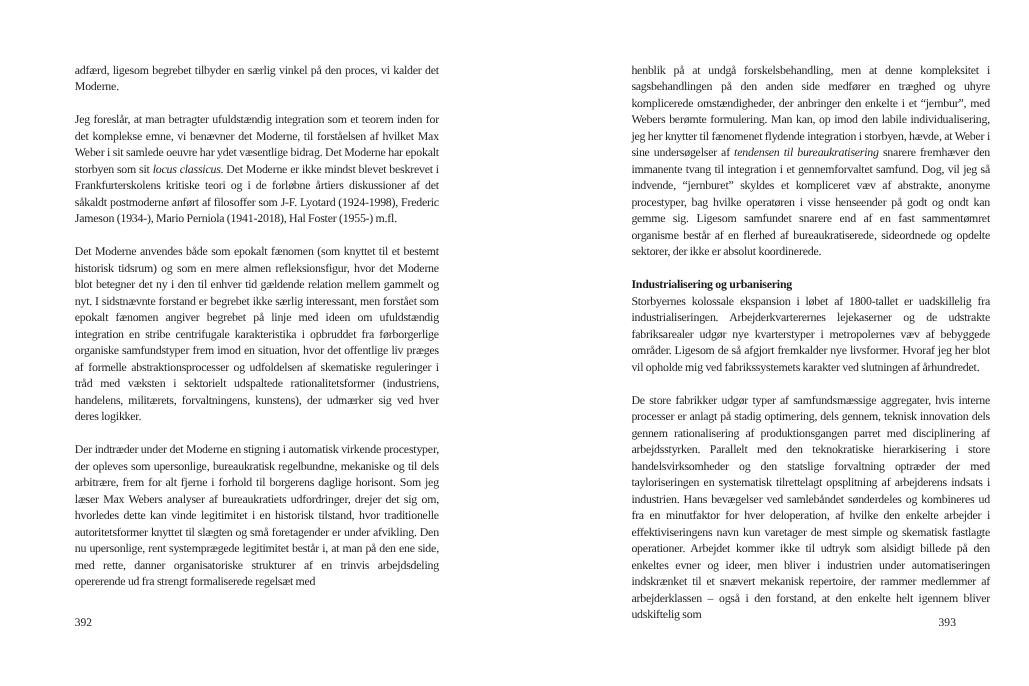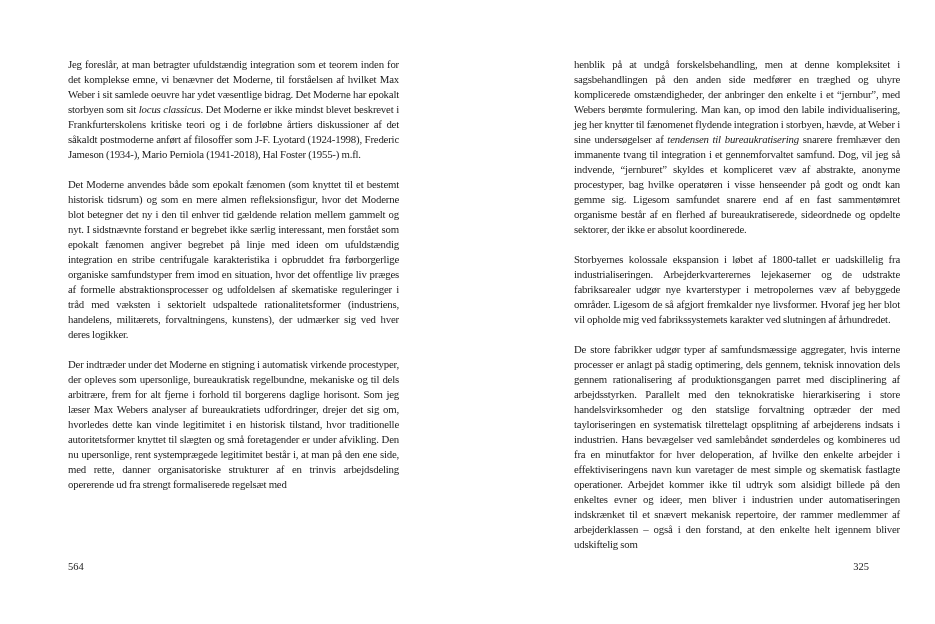--- a/index.html
+++ b/index.html
@@ -49,28 +49,30 @@
   }
   .folio-left  { left: 68px; }
   .folio-right { left: 543px; width: 326px; text-align: right; }
 </style>
 </head>
 <body>
 
 <div class="spread">
 
   <div class="page-col left">
+    <p>adfærd, ligesom begrebet tilbyder en særlig vinkel på den proces, vi kalder det Moderne.</p>
     <p><span>Jeg foreslår, at man betragter ufuldstændig integration som et teorem inden for det komplekse emne, vi benævner det Moderne, til forståelsen af hvilket Max Weber i sit samlede oeuvre har ydet væsentlige bidrag. Det Moderne har epokalt storbyen som sit </span><span class="italic-phrase">locus classicus</span><span>. Det Moderne er ikke mindst blevet beskrevet i Frankfurterskolens kritiske teori og i de forløbne årtiers diskussioner af det såkaldt postmoderne anført af filosoffer som J-F. Lyotard (1924-1998), Frederic Jameson (1934-), Mario Perniola (1941-2018), Hal Foster (1955-) m.fl.</span></p>
     <p>Det Moderne anvendes både som epokalt fænomen (som knyttet til et bestemt historisk tidsrum) og som en mere almen refleksionsfigur, hvor det Moderne blot betegner det ny i den til enhver tid gældende relation mellem gammelt og nyt. I sidstnævnte forstand er begrebet ikke særlig interessant, men forstået som epokalt fænomen angiver begrebet på linje med ideen om ufuldstændig integration en stribe centrifugale karakteristika i opbruddet fra førborgerlige organiske samfundstyper frem imod en situation, hvor det offentlige liv præges af formelle abstraktionsprocesser og udfoldelsen af skematiske reguleringer i tråd med væksten i sektorielt udspaltede rationalitetsformer (industriens, handelens, militærets, forvaltningens, kunstens), der udmærker sig ved hver deres logikker.</p>
     <p>Der indtræder under det Moderne en stigning i automatisk virkende procestyper, der opleves som upersonlige, bureaukratisk regelbundne, mekaniske og til dels arbitrære, frem for alt fjerne i forhold til borgerens daglige horisont. Som jeg læser Max Webers analyser af bureaukratiets udfordringer, drejer det sig om, hvorledes dette kan vinde legitimitet i en historisk tilstand, hvor traditionelle autoritetsformer knyttet til slægten og små foretagender er under afvikling. Den nu upersonlige, rent systemprægede legitimitet består i, at man på den ene side, med rette, danner organisatoriske strukturer af en trinvis arbejdsdeling opererende ud fra strengt formaliserede regelsæt med</p>
   </div>
 
-  <div class="folio folio-left">564</div>
+  <div class="folio folio-left">392</div>
 
   <div class="page-col right">
     <p><span>henblik på at undgå forskelsbehandling, men at denne kompleksitet i sagsbehandlingen på den anden side medfører en træghed og uhyre komplicerede omstændigheder, der anbringer den enkelte i et “jernbur”, med Webers berømte formulering. Man kan, op imod den labile individualisering, jeg her knytter til fænomenet flydende integration i storbyen, hævde, at Weber i sine undersøgelser af </span><span class="italic-phrase">tendensen til bureaukratisering</span><span> snarere fremhæver den immanente tvang til integration i et gennemforvaltet samfund. Dog, vil jeg så indvende, “jernburet” skyldes et kompliceret væv af abstrakte, anonyme procestyper, bag hvilke operatøren i visse henseender på godt og ondt kan gemme sig. Ligesom samfundet snarere end af en fast sammentømret organisme består af en flerhed af bureaukratiserede, sideordnede og opdelte sektorer, der ikke er absolut koordinerede.</span></p>
+    <h2 class="section-heading">Industrialisering og urbanisering</h2>
     <p class="after-heading">Storbyernes kolossale ekspansion i løbet af 1800-tallet er uadskillelig fra industrialiseringen. Arbejderkvarterernes lejekaserner og de udstrakte fabriksarealer udgør nye kvarterstyper i metropolernes væv af bebyggede områder. Ligesom de så afgjort fremkalder nye livsformer. Hvoraf jeg her blot vil opholde mig ved fabrikssystemets karakter ved slutningen af århundredet.</p>
     <p>De store fabrikker udgør typer af samfundsmæssige aggregater, hvis interne processer er anlagt på stadig optimering, dels gennem, teknisk innovation dels gennem rationalisering af produktionsgangen parret med disciplinering af arbejdsstyrken. Parallelt med den teknokratiske hierarkisering i store handelsvirksomheder og den statslige forvaltning optræder der med tayloriseringen en systematisk tilrettelagt opsplitning af arbejderens indsats i industrien. Hans bevægelser ved samlebåndet sønderdeles og kombineres ud fra en minutfaktor for hver deloperation, af hvilke den enkelte arbejder i effektiviseringens navn kun varetager de mest simple og skematisk fastlagte operationer. Arbejdet kommer ikke til udtryk som alsidigt billede på den enkeltes evner og ideer, men bliver i industrien under automatiseringen indskrænket til et snævert mekanisk repertoire, der rammer medlemmer af arbejderklassen – også i den forstand, at den enkelte helt igennem bliver udskiftelig som</p>
   </div>
 
-  <div class="folio folio-right">325</div>
+  <div class="folio folio-right">393</div>
 
 </div>
 
 </body></html>

